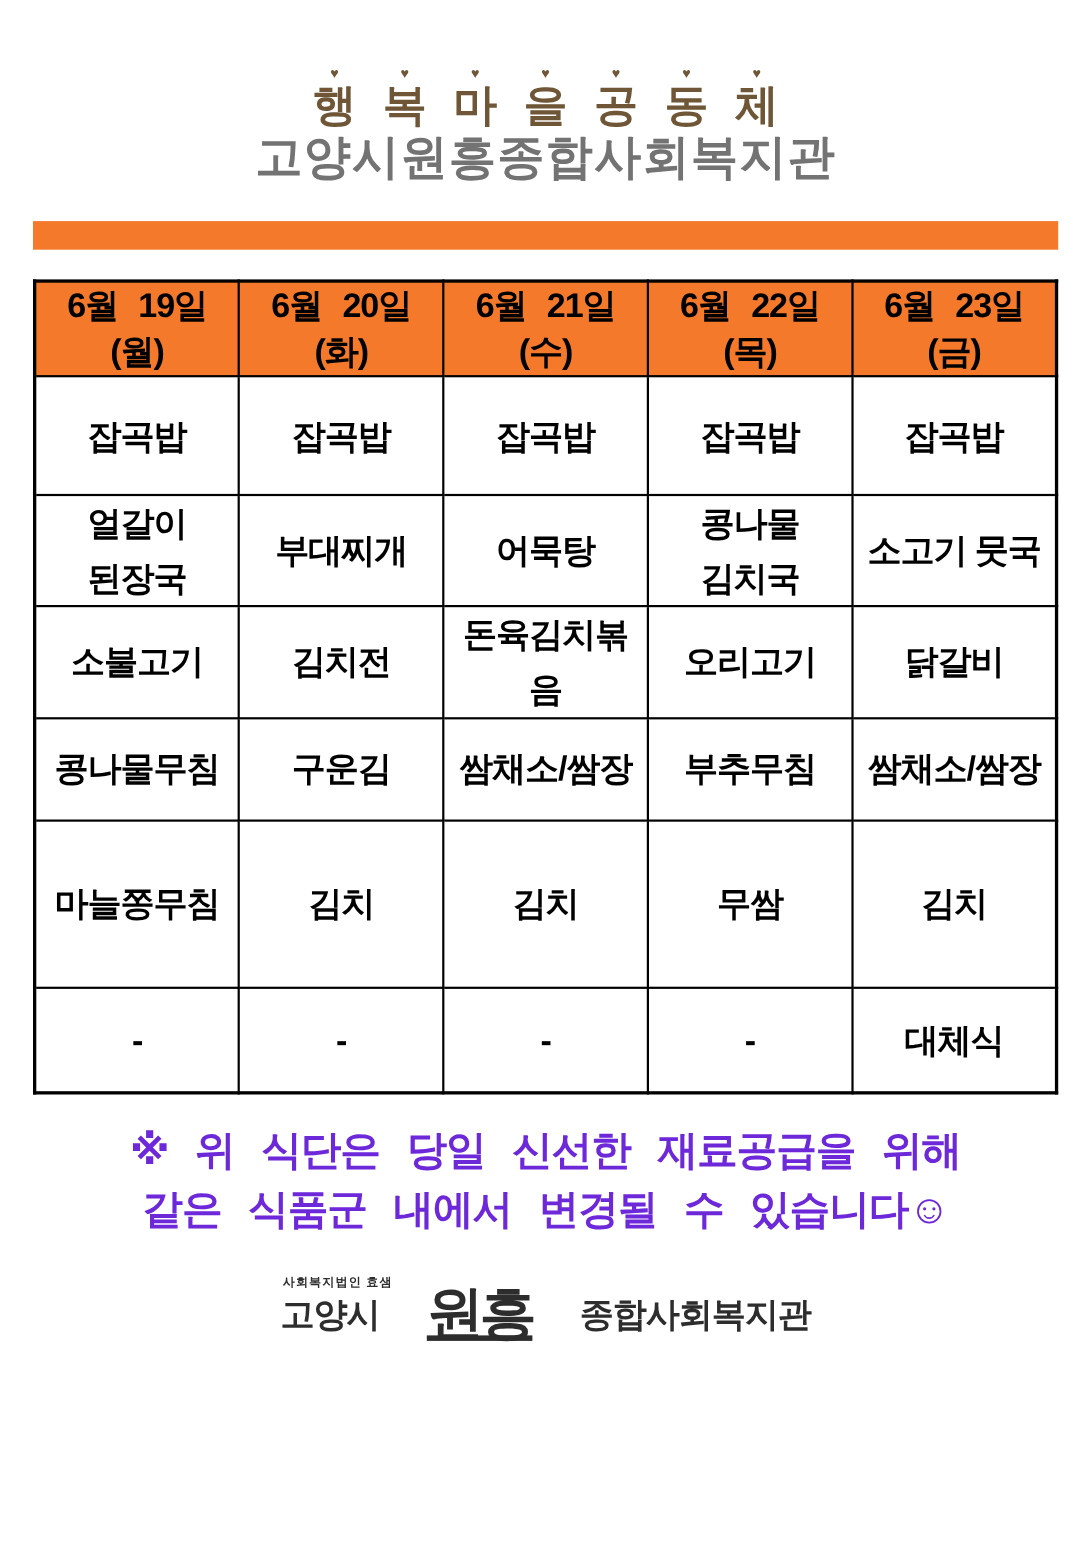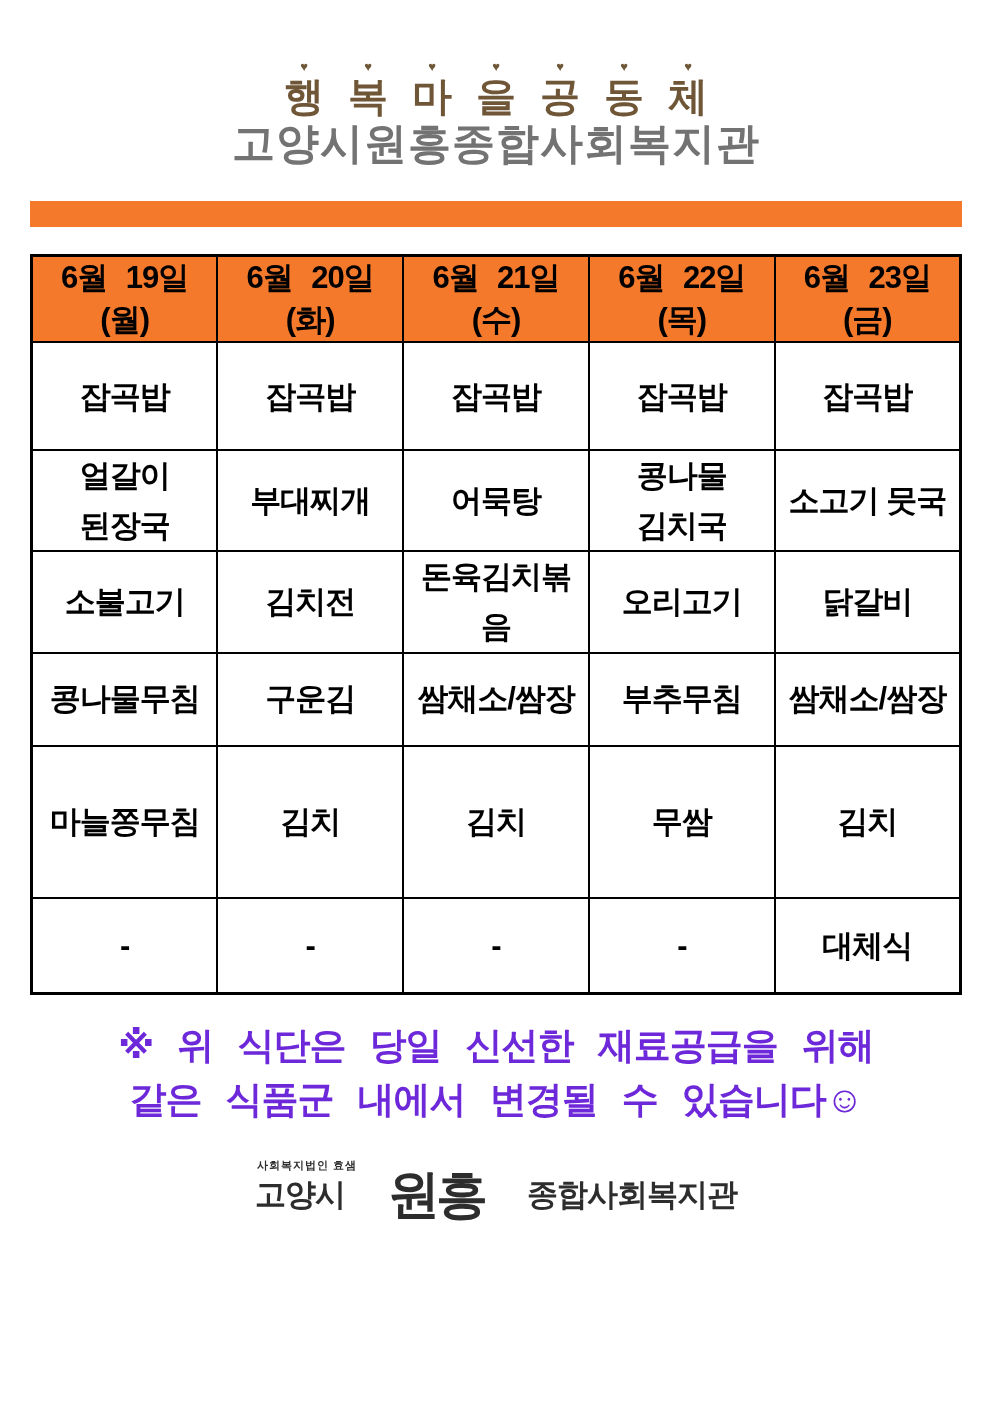--- a/index.html
+++ b/index.html
@@ -61,21 +61,21 @@
     font-size:37px; font-weight:800; letter-spacing:-1px;
     word-spacing:0.4em; line-height:1.45;
   }
 
   
   .logo-wrap { margin-top:32px; display:flex; justify-content:center; }
   .logo-inner { display:inline-block; text-align:left; color:#2D2D2D; }
   .logo-small { font-size:11px; font-weight:700; letter-spacing:1px; margin-left:2px; }
   .logo-main { display:flex; align-items:center; margin-top:-2px;gap:44px; }
   .logo-seg { font-size:31px; font-weight:900; letter-spacing:-1px; }
-  .logo-seg-big { font-size:52px; font-weight:900; letter-spacing:-4px; margin:0 -1px; line-height:0.9; }
+  .logo-seg-big { font-size:52px; font-weight:900; letter-spacing:-4px; margin:0 -1px; line-height:0.9;text-decoration:underline; }
 </style>
 </head>
 <body>
 
 <div class="page">
 
   <div class="org-line1">
     <span class="org-char">
       <span class="org-heart">♥</span>
       <span class="org-char-glyph">행</span>

